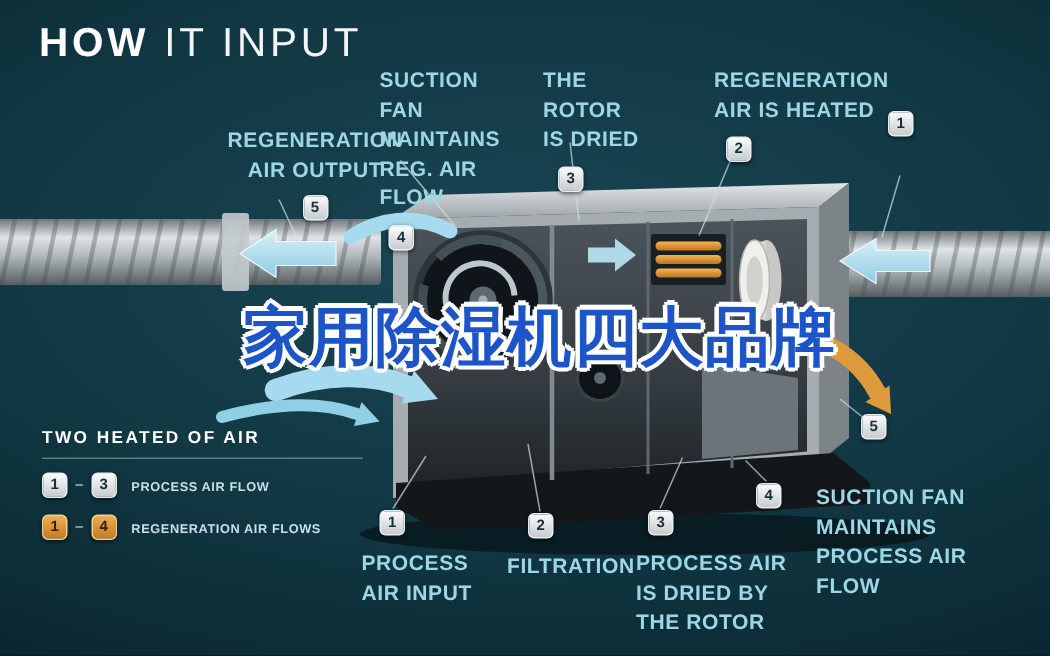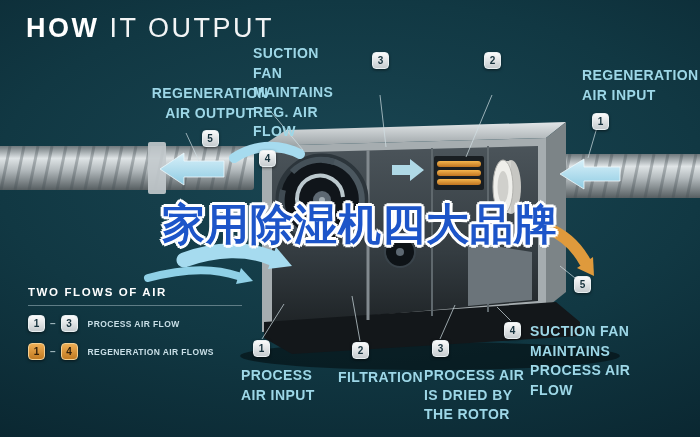--- a/index.html
+++ b/index.html
@@ -27,21 +27,21 @@
   .c-t5{left:138px;top:84px;width:96px;align-items:center;text-align:center;margin-left:24px;}
   .c-t5 .badge{margin-top:7px;}
   .c-t4{left:253px;top:44px;width:84px;}  .c-t4 .badge{margin:8px 0 0 6px;}
   .c-t3{left:362px;top:44px;width:64px;}  .c-t3 .badge{margin:8px 0 0 10px;}
   .c-t2{left:476px;top:44px;width:100px;} .c-t2 .badge{margin:8px 0 0 8px;}
   .c-t1{left:582px;top:66px;width:90px;}  .c-t1 .badge{margin:8px 0 0 10px;}
 
   .c-b1{left:241px;top:340px;width:74px;} .c-b1 .badge{margin:0 0 9px 12px;}
   .c-b2{left:338px;top:342px;width:70px;} .c-b2 .badge{margin:0 0 9px 14px;}
   .c-b3{left:424px;top:340px;width:118px;}.c-b3 .badge{margin:0 0 9px 8px;}
-  .c-b4{left:504px;top:322px;}            .c-b4 .clabel{width:106px;margin-left:9px;}
+  .c-b4{left:504px;top:322px;}            .c-b4 .clabel{width:106px;margin-left:23px;}
   .c-b5{left:574px;top:276px;}            .c-b5 .clabel{width:74px;margin-left:9px;}
 
   .legend{position:absolute;left:28px;top:286px;width:214px;z-index:4;}
   .lheading{color:#fff;font-size:11.5px;font-weight:bold;letter-spacing:1.6px;}
   .rule{border-top:1px solid #5f7d86;margin:7px 0 9px;}
   .lrow{display:flex;align-items:center;margin-bottom:11px;}
   .lrow .dash{color:#9fb6bd;margin:0 5px;font-size:10px;font-weight:bold;}
   .lrow .llabel{color:#c9dfe7;font-size:8.5px;font-weight:bold;letter-spacing:.4px;margin-left:10px;}
 
   .overlay{
@@ -160,39 +160,40 @@
       <line x1="600" y1="117" x2="588" y2="158"></line>
       <line x1="262" y1="339" x2="284" y2="304"></line>
       <line x1="360" y1="341" x2="352" y2="296"></line>
       <line x1="440" y1="339" x2="455" y2="305"></line>
       <line x1="511" y1="321" x2="497" y2="307"></line>
       <line x1="575" y1="278" x2="560" y2="266"></line>
     </g>
   </svg>
 
   <div class="title">
-    <span class="bold">HOW</span><span class="light">IT OUTPUT</span>
+    <span class="bold">HOW</span><span class="light">IT INPUT</span>
   </div>
 
   <div class="callout c-t5">
     <span class="clabel">REGENERATION AIR OUTPUT</span>
     <span class="badge">5</span>
   </div>
   <div class="callout c-t4">
     <span class="clabel">SUCTION FAN MAINTAINS REG. AIR FLOW</span>
     <span class="badge">4</span>
   </div>
   <div class="callout c-t3">
+    <span class="clabel">THE ROTOR IS DRIED</span>
     <span class="badge">3</span>
   </div>
   <div class="callout c-t2">
+    <span class="clabel">REGENERATION AIR IS HEATED</span>
     <span class="badge">2</span>
   </div>
   <div class="callout c-t1">
-    <span class="clabel">REGENERATION AIR INPUT</span>
     <span class="badge">1</span>
   </div>
 
   <div class="callout c-b1">
     <span class="badge">1</span>
     <span class="clabel">PROCESS AIR INPUT</span>
   </div>
   <div class="callout c-b2">
     <span class="badge">2</span>
     <span class="clabel">FILTRATION</span>
@@ -203,21 +204,21 @@
   </div>
   <div class="callout row c-b4">
     <span class="badge">4</span>
     <span class="clabel">SUCTION FAN MAINTAINS PROCESS AIR FLOW</span>
   </div>
   <div class="callout row c-b5">
     <span class="badge">5</span>
   </div>
 
   <div class="legend">
-    <div class="lheading">TWO FLOWS OF AIR</div>
+    <div class="lheading">TWO HEATED OF AIR</div>
     <div class="rule"></div>
     <div class="lrow">
       <span class="badge">1</span>
       <span class="dash">–</span>
       <span class="badge">3</span>
       <span class="llabel">PROCESS AIR FLOW</span>
     </div>
     <div class="lrow">
       <span class="badge orange">1</span>
       <span class="dash">–</span>

